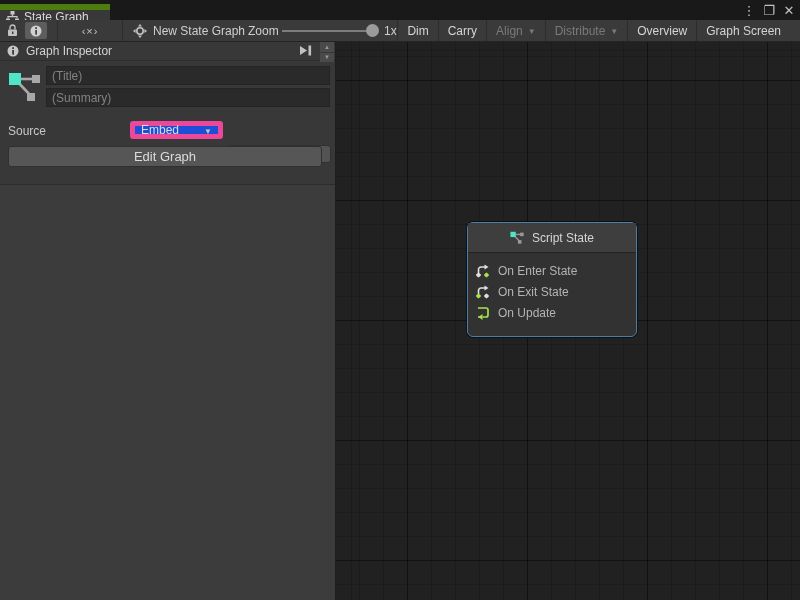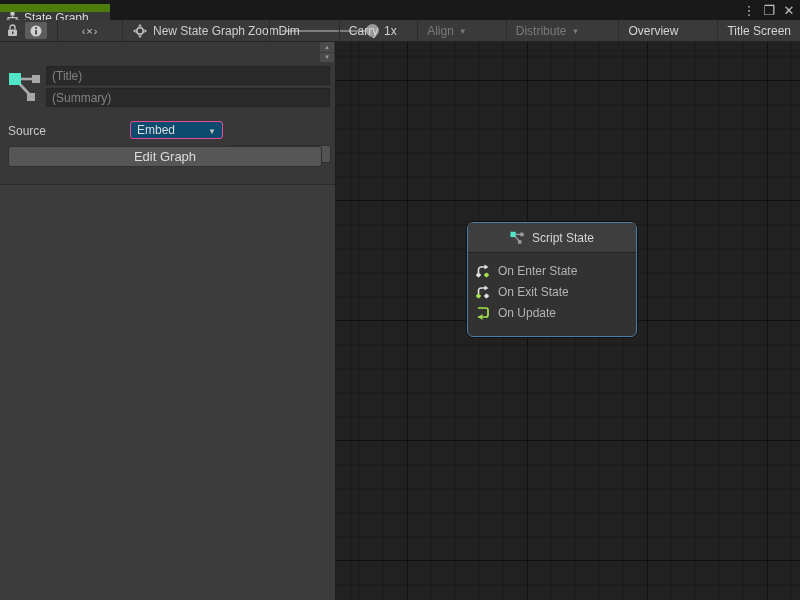--- a/index.html
+++ b/index.html
@@ -1,49 +1,49 @@
 <!DOCTYPE html>
 <html><head>
 <meta charset="utf-8">
 <style>
   * { margin:0; padding:0; box-sizing:border-box; }
   html,body { width:800px; height:600px; overflow:hidden; }
   body { font-family:"Liberation Sans","DejaVu Sans",sans-serif; background:#191919; position:relative; font-size:12px; color:#d4d4d4; -webkit-font-smoothing:antialiased; }
 
   
   .tabstrip { position:absolute; left:0; top:0; width:800px; height:20px; background:#191919; }
-  .tab { position:absolute; left:0; top:4px; width:110px; height:20px; background:#383838; border-top:8px solid #4d7c0f; display:flex; align-items:center; gap:5px; padding:0 8px 0 6px; color:#d8d8d8; font-size:12px; }
+  .tab { position:absolute; left:0; top:4px; width:110px; height:20px; background:#383838; border-top:6px solid #4d7c0f; display:flex; align-items:center; gap:5px; padding:0 8px 0 6px; color:#d8d8d8; font-size:12px; }
   .win-controls { position:absolute; right:4px; top:0; height:20px; display:flex; align-items:center; gap:6px; color:#c0c0c0; }
   .win-controls span { display:inline-flex; align-items:center; justify-content:center; width:14px; height:16px; font-size:13px; cursor:default; }
 
   
   .toolbar { position:absolute; left:0; top:20px; width:800px; height:22px; background:#3a3a3a; border-bottom:1px solid #242424; }
   .tb-abs { position:absolute; top:0; height:21px; display:flex; align-items:center; }
   .tb-sep { position:absolute; top:0; width:1px; height:21px; background:#2c2c2c; }
   .tb-btn-active { position:absolute; left:25px; top:2px; width:22px; height:17px; background:#5d5d5d; border-radius:2px; display:flex; align-items:center; justify-content:center; }
   .code-glyph { color:#c4c4c4; font-size:11px; letter-spacing:1px; }
   .tb-label { color:#cfcfcf; font-size:12px; }
   .zoom-track { position:absolute; left:282px; top:10px; width:96px; height:2px; background:#7d7d7d; }
   .zoom-handle { position:absolute; left:366px; top:4px; width:13px; height:13px; border-radius:50%; background:#9b9b9b; }
-  .tb-right { position:absolute; right:0; top:0; height:21px; display:flex; align-items:stretch;gap:30px; }
+  .tb-right { position:absolute; right:10px; top:0; height:21px; display:flex; align-items:stretch; }
   .tb-right .rb { display:flex; align-items:center; padding:0 9px; font-size:12px; color:#d4d4d4; border-left:1px solid #2c2c2c; white-space:nowrap; }
   .tb-right .rb.disabled { color:#7a7a7a; }
   .tb-right .rb .arr { font-size:8px; margin-left:5px; margin-top:2px; }
 
   
   .inspector { position:absolute; left:0; top:42px; width:336px; height:558px; background:#383838; border-right:1px solid #1e1e1e; }
   .insp-header { position:absolute; left:0; top:0; width:335px; height:19px; border-bottom:1px solid #2d2d2d; display:flex; align-items:center; padding-left:7px; gap:7px; color:#d2d2d2; }
   .dock-icon { position:absolute; right:22px; top:2px; }
   .scrollcol { position:absolute; right:1px; top:0; width:14px; height:20px; display:flex; flex-direction:column; gap:1px; }
   .scrollcol .sc { flex:1; background:#4a4a4a; color:#9a9a9a; font-size:6px; display:flex; align-items:center; justify-content:center; }
   .graph-glyph { position:absolute; left:8px; top:24px; }
   .field { position:absolute; left:46px; width:284px; height:19px; background:#2a2a2a; border:1px solid #242424; border-radius:0; color:#8c8c8c; font-size:12px; padding:0 5px; font-family:"Liberation Sans","DejaVu Sans",sans-serif; outline:none; }
   .field::placeholder { color:#828282; opacity:1; }
   .src-label { position:absolute; left:8px; top:82px; color:#c8c8c8; }
-  .dropdown { position:absolute; left:130px; top:79px; width:93px; height:18px; background:#0c4a6e; border:1px solid #ec4899; border-radius:3px; display:flex; align-items:center; padding:0 6px; color:#dcdcdc; }
+  .dropdown { position:absolute; left:130px; top:79px; width:93px; height:18px; background:#1d4ed8; border:5px solid #ec4899; border-radius:3px; display:flex; align-items:center; padding:0 6px; color:#dcdcdc; }
   .dropdown .arr { margin-left:auto; font-size:8px; color:#c2c2c2; margin-top:2px; }
   .btn { background:#535353; border:1px solid #303030; border-radius:3px; color:#dcdcdc; display:flex; align-items:center; justify-content:center; font-size:12px; }
   .convert { position:absolute; left:228px; top:79px; width:103px; height:18px;margin-top:24px; }
   .editgraph { position:absolute; left:8px; top:104px; width:314px; height:21px; font-size:13px; background:#565656; }
   .insp-lower { position:absolute; left:0; top:142px; width:335px; height:416px; background:#3c3c3c; border-top:1px solid #2c2c2c; }
 
   
   .graph { position:absolute; left:336px; top:42px; width:464px; height:558px; background-color:#212121;
     background-image:
       repeating-linear-gradient(to right, rgba(0,0,0,0.40) 0 1px, transparent 1px 120px),
@@ -128,26 +128,40 @@
         <span class="arr">▼</span>
       </div>
     <div class="rb disabled">
         <span>Distribute</span>
         <span class="arr">▼</span>
       </div>
     <div class="rb">
         <span>Overview</span>
       </div>
     <div class="rb">
-        <span>Title Screen</span>
+        <span>Graph Screen</span>
       </div>
   </div>
 </div>
 
 <div class="inspector">
+  <div class="insp-header">
+    <svg width="12" height="12" viewBox="0 0 12 12">
+      <circle cx="6" cy="6" r="5.5" fill="#c6c6c6"></circle>
+      <rect x="5.2" y="2.2" width="1.8" height="1.8" fill="#3a3a3a"></rect>
+      <rect x="5.2" y="5" width="1.8" height="4.6" fill="#3a3a3a"></rect>
+    </svg>
+    <span>Graph Inspector</span>
+    <div class="dock-icon">
+      <svg width="15" height="13" viewBox="0 0 15 13">
+        <path d="M2 2 l7 4.5 -7 4.5 z" fill="#c2c2c2"></path>
+        <rect x="10.5" y="1.5" width="2.6" height="10" fill="#c2c2c2"></rect>
+      </svg>
+    </div>
+  </div>
   <div class="scrollcol">
     <div class="sc">▲</div>
     <div class="sc">▼</div>
   </div>
 
   <svg class="graph-glyph" width="34" height="38" viewBox="0 0 34 38">
     <line x1="7" y1="13" x2="27" y2="13" stroke="#a8a8a8" stroke-width="2.6"></line>
     <line x1="7" y1="13" x2="23" y2="30" stroke="#a8a8a8" stroke-width="2.6"></line>
     <rect x="24" y="9" width="8" height="8" fill="#a8a8a8"></rect>
     <rect x="19" y="27" width="8" height="8" fill="#a8a8a8"></rect>

